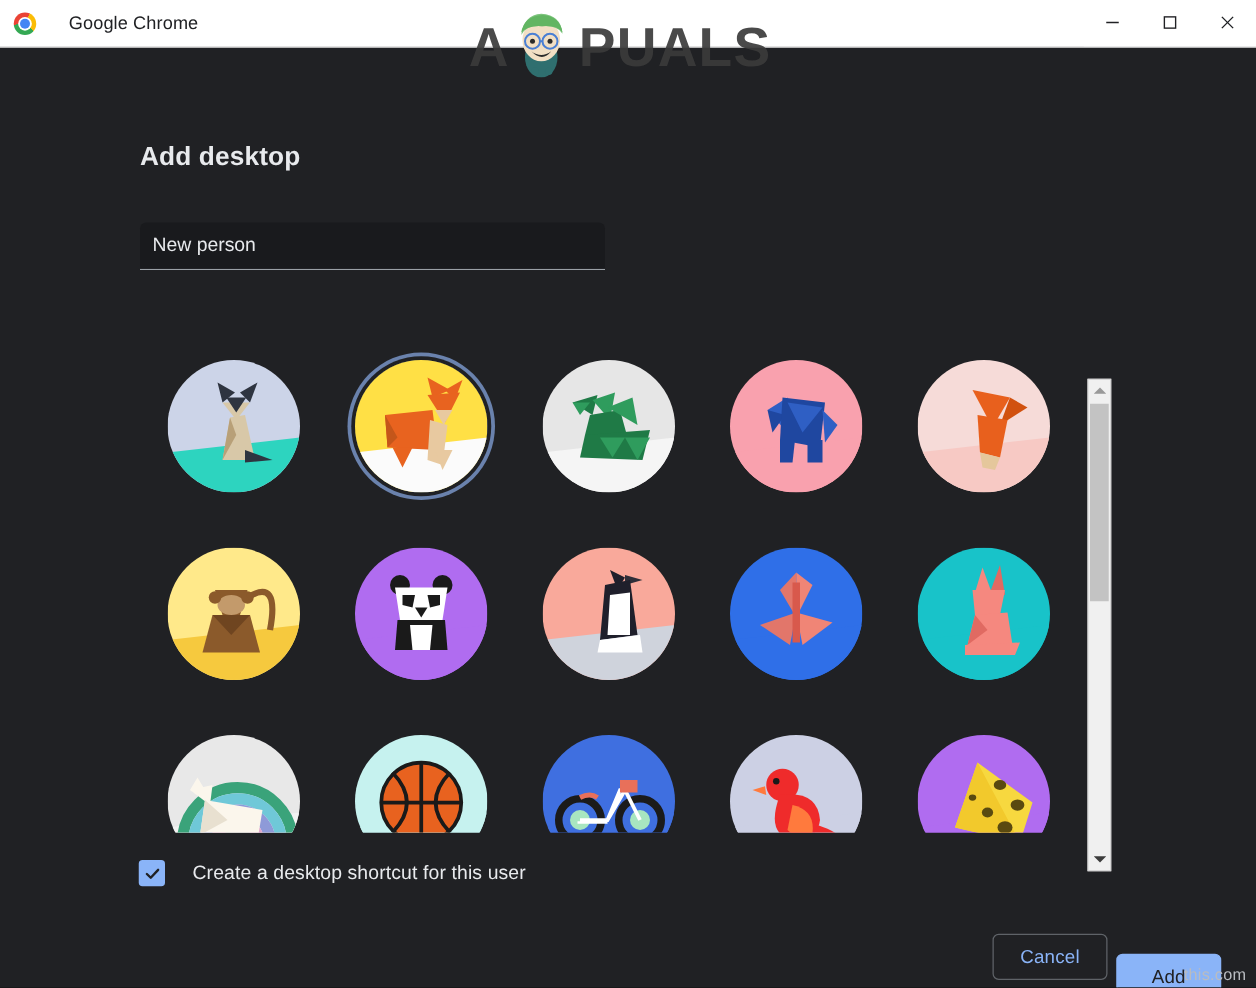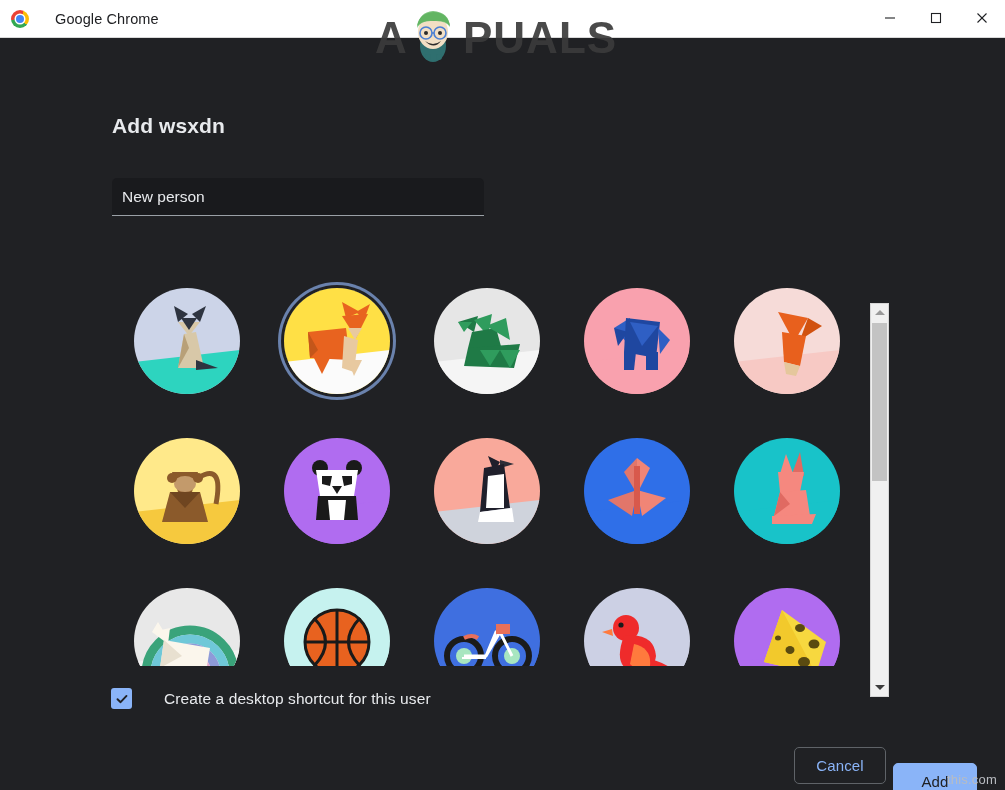--- a/index.html
+++ b/index.html
@@ -204,21 +204,21 @@
   .tri.up { border-left: 5px solid transparent; border-right: 5px solid transparent; border-bottom: 5px solid #999; }
   .tri.dn { border-left: 5px solid transparent; border-right: 5px solid transparent; border-top: 5px solid #3c3c3c; }
 
   
   .check-row {
     position: absolute;
     left: 111px;
     top: 650px;
     display: flex;
     align-items: center;
-    gap: 32px;
+    gap: 22px;
   }
   .checkbox {
     width: 21px; height: 21px;
     border-radius: 3px;
     background: #8ab4f8;
     display: flex;
     align-items: center;
     justify-content: center;
   }
   .check-label {
@@ -311,21 +311,21 @@
         <circle cx="69" cy="27" r="2" fill="#2b2b2b"></circle>
         <path d="M54 35 q8 6 16 0 q-7 9-16 0z" fill="#2b2b2b"></path>
         <circle cx="57" cy="51" r="3" fill="#2f6f6f"></circle>
         <circle cx="68" cy="51" r="3" fill="#2f6f6f"></circle>
       </g>
     </svg>
   </div>
 
   <div class="content">
 
-    <div class="heading">Add wsxdn</div>
+    <div class="heading">Add desktop</div>
 
     <input class="name-field" type="text" value="New person" style="">
 
     <div class="grid-wrap">
       <div class="grid" id="avatar-grid">
           <div class="cell">
             <div class="av">
               <svg viewBox="0 0 106 106">
                 <rect width="106" height="106" fill="#ccd4e8"></rect>
                 <path d="M0 74 L106 62 L106 106 L0 106 Z" fill="#2dd4bf"></path>

